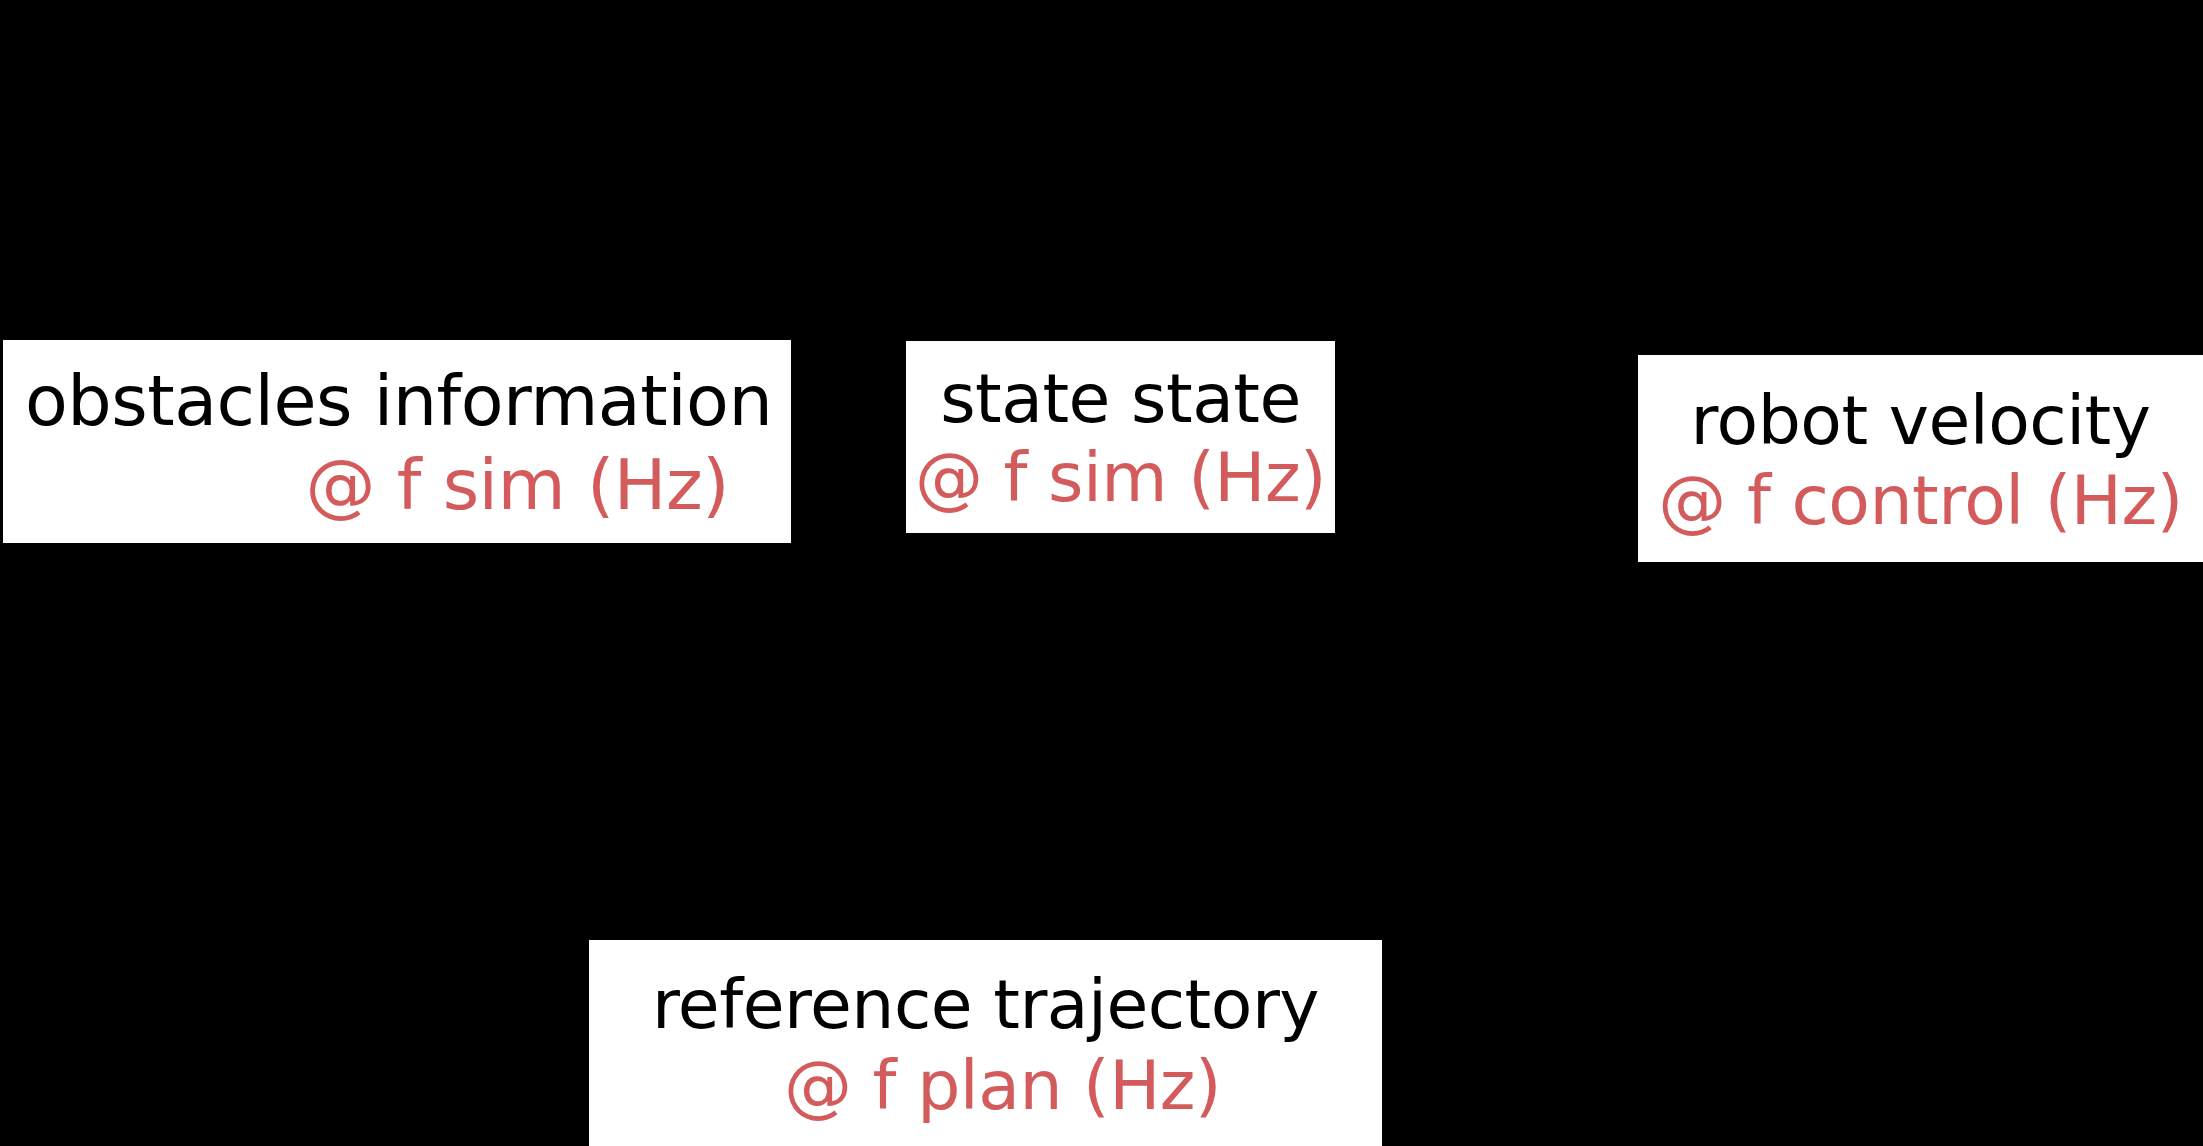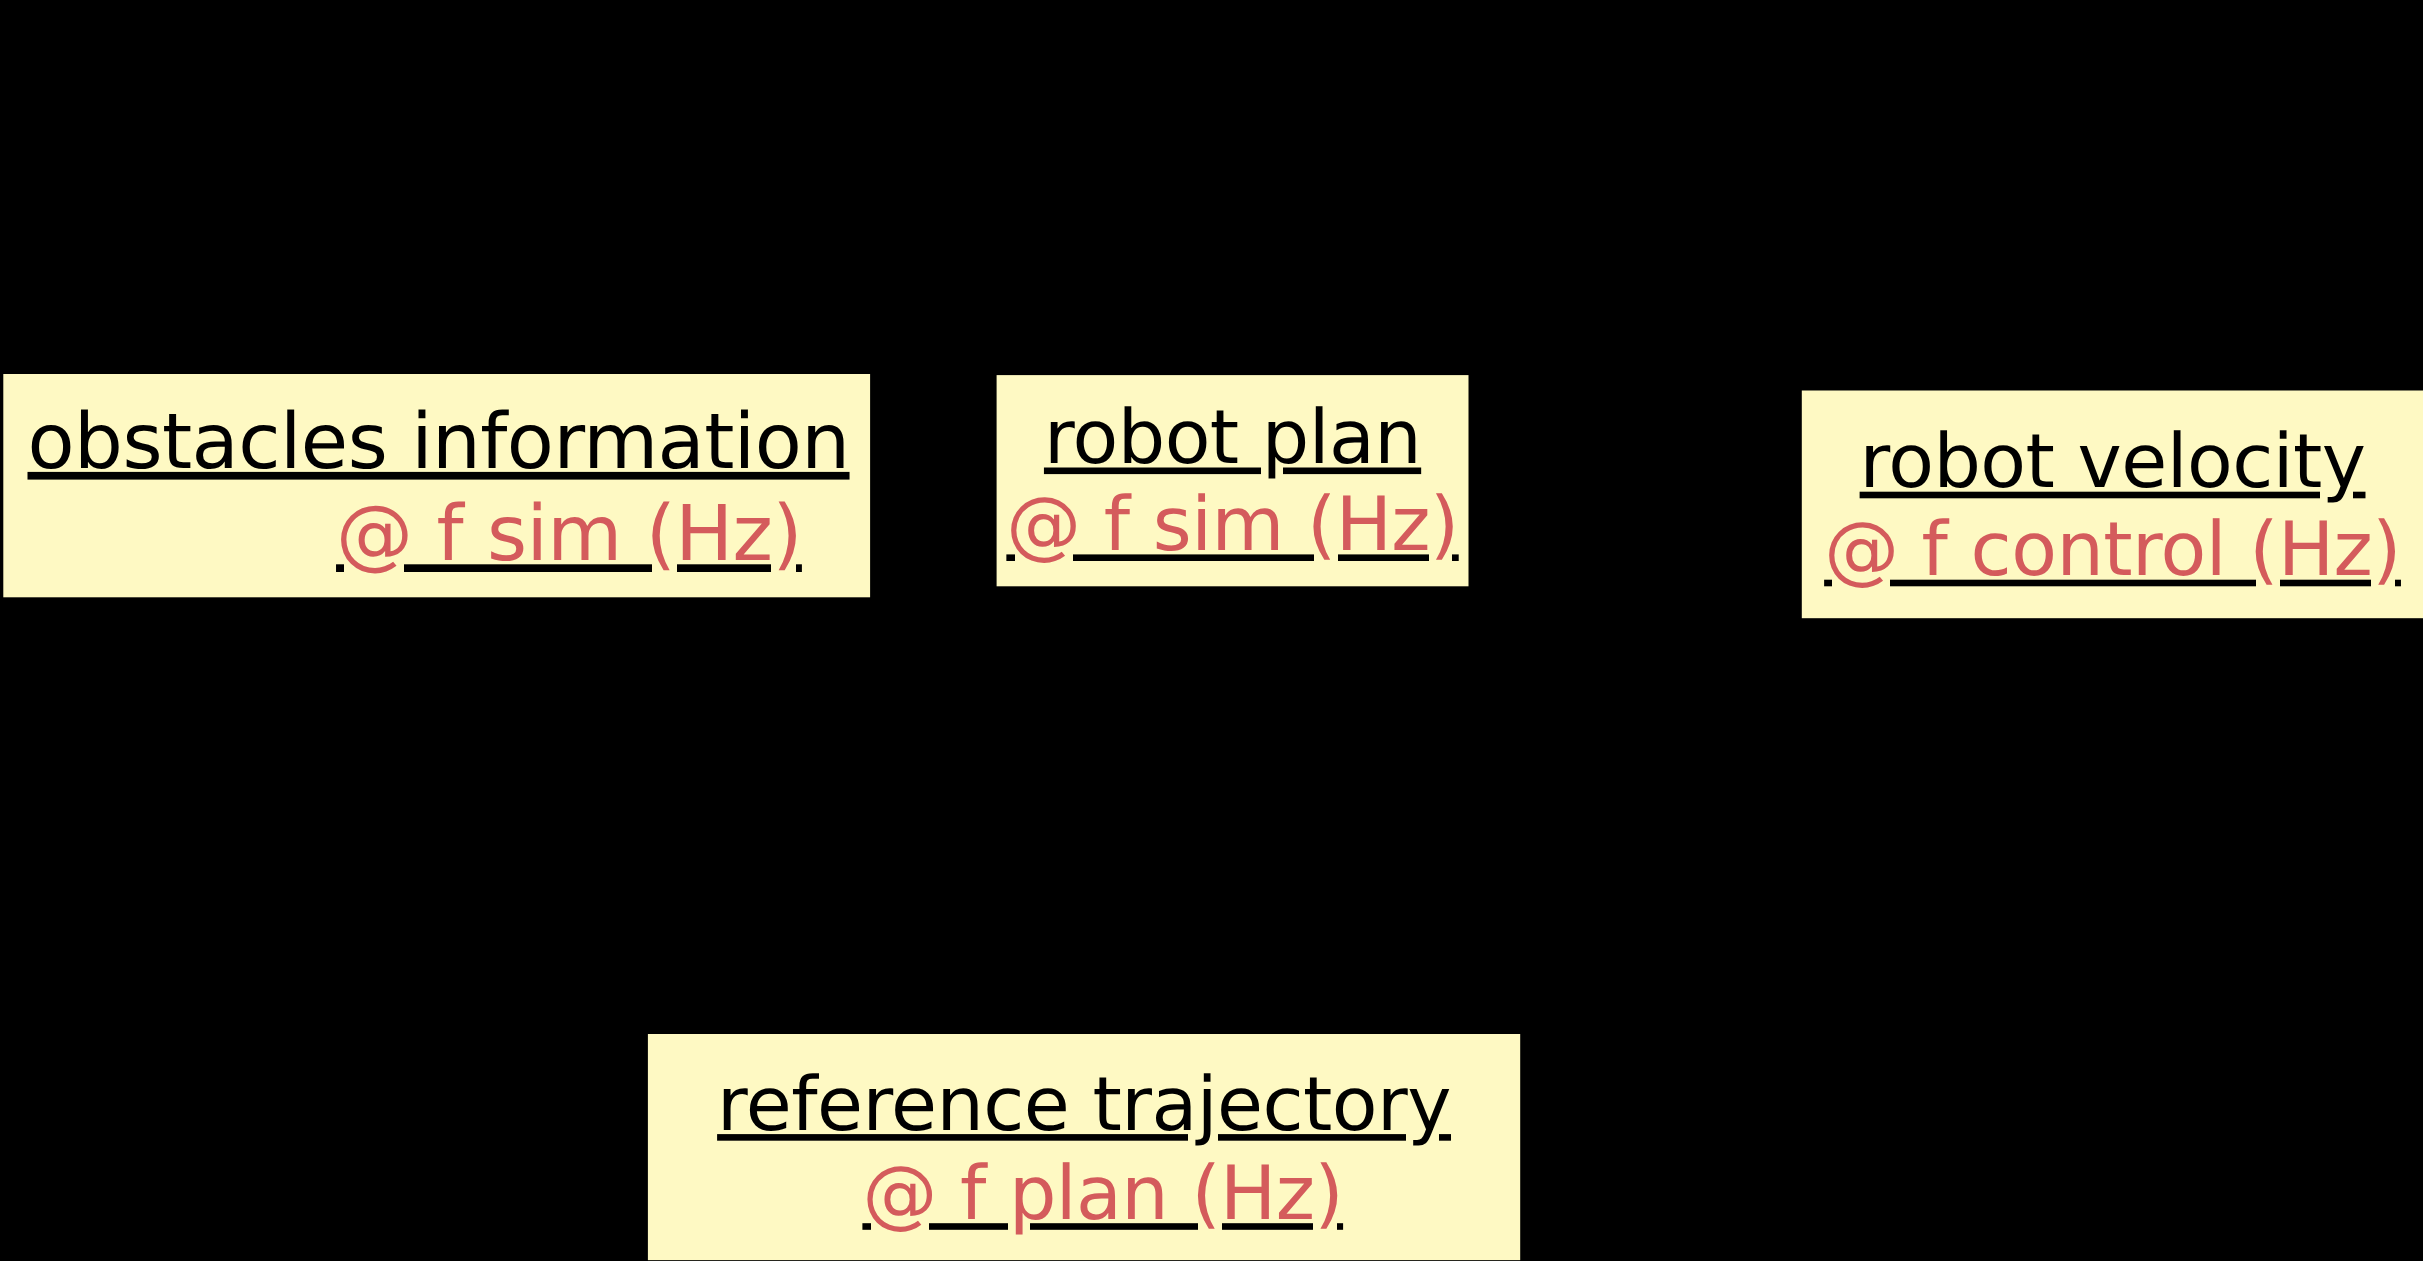--- a/index.html
+++ b/index.html
@@ -11,29 +11,28 @@
   #canvas {
     position: relative;
     width: 2203px;
     height: 1146px;
     background: #000000;
     overflow: hidden;
     font-family: "DejaVu Sans", sans-serif;
   }
   .node-box {
     position: absolute;
-    background: #fef9c3;
+    background: #ffffff;
     box-sizing: border-box;
     display: flex;
     flex-direction: column;
     justify-content: center;
     align-items: center;
     line-height: 1.02;
     overflow: hidden;
-    text-decoration: underline;
   }
   .node-title {
     color: #000000;
     font-weight: 400;
     white-space: nowrap;
     letter-spacing: -0.5px;
   }
   .node-rate {
     color: #d45b5c;
     font-weight: 400;
@@ -121,21 +120,21 @@
 <body>
 
 <div id="canvas">
 
   <div class="node-box" id="box-obstacles">
     <div class="node-title">obstacles information</div>
     <div class="node-rate">@ f sim (Hz)</div>
   </div>
 
   <div class="node-box" id="box-robot-state">
-    <div class="node-title">robot plan</div>
+    <div class="node-title">state state</div>
     <div class="node-rate">@ f sim (Hz)</div>
   </div>
 
   <div class="node-box" id="box-robot-velocity">
     <div class="node-title">robot velocity</div>
     <div class="node-rate">@ f control (Hz)</div>
   </div>
 
   <div class="node-box" id="box-reference-trajectory">
     <div class="node-title">reference trajectory</div>

